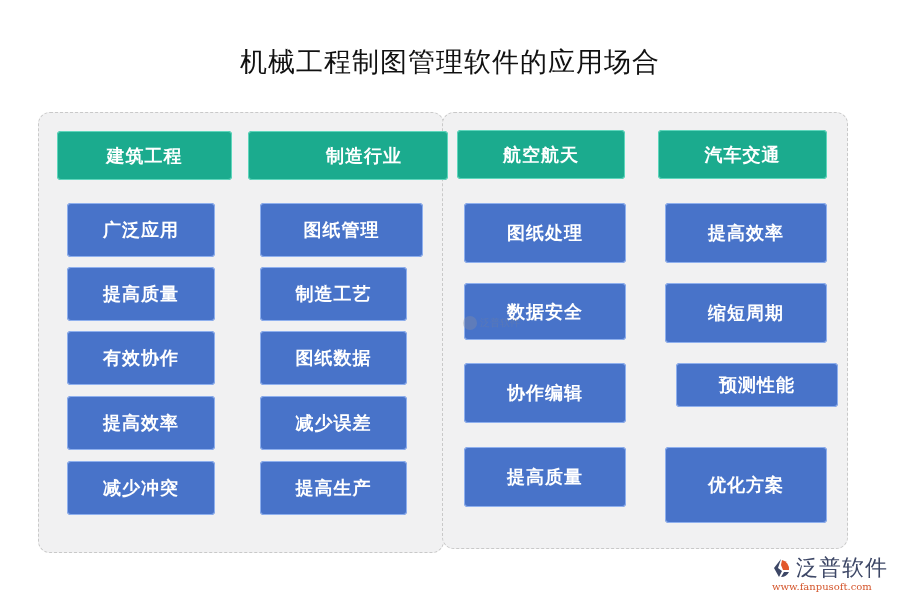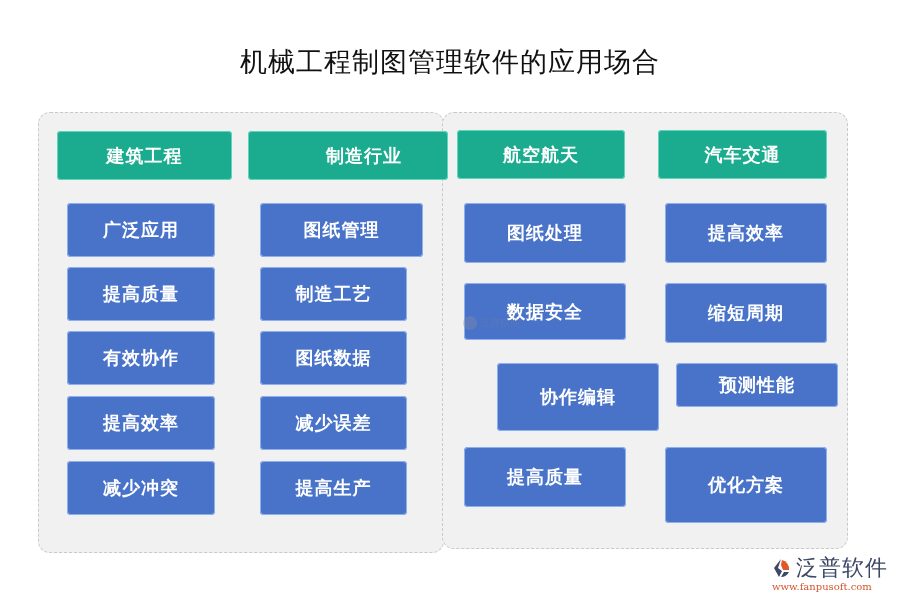--- a/index.html
+++ b/index.html
@@ -69,21 +69,21 @@
 <div class="header-box" style="left:248px;top:131px;width:168px;height:49px;padding-left:32px;">制造行业</div>
 <div class="item-box" style="left:260px;top:203px;width:163px;height:54px;">图纸管理</div>
 <div class="item-box" style="left:260px;top:267px;width:147px;height:54px;">制造工艺</div>
 <div class="item-box" style="left:260px;top:331px;width:147px;height:54px;">图纸数据</div>
 <div class="item-box" style="left:260px;top:396px;width:147px;height:54px;">减少误差</div>
 <div class="item-box" style="left:260px;top:461px;width:147px;height:54px;text-align:right;">提高生产</div>
 
 <div class="header-box" style="left:457px;top:130px;width:168px;height:49px;">航空航天</div>
 <div class="item-box" style="left:464px;top:203px;width:162px;height:60px;">图纸处理</div>
 <div class="item-box" style="left:464px;top:283px;width:162px;height:57px;">数据安全</div>
-<div class="item-box" style="left:464px;top:363px;width:162px;height:68px;margin-left:33px;">协作编辑</div>
+<div class="item-box" style="left:464px;top:363px;width:162px;height:60px;">协作编辑</div>
 <div class="item-box" style="left:464px;top:447px;width:162px;height:60px;">提高质量</div>
 
 <div class="header-box" style="left:658px;top:130px;width:169px;height:49px;">汽车交通</div>
 <div class="item-box" style="left:665px;top:203px;width:162px;height:60px;">提高效率</div>
 <div class="item-box" style="left:665px;top:283px;width:162px;height:60px;">缩短周期</div>
 <div class="item-box" style="left:665px;top:363px;width:162px;height:44px;margin-left:11px;">预测性能</div>
 <div class="item-box" style="left:665px;top:447px;width:162px;height:76px;">优化方案</div>
 
 <div class="watermark-center">
   <span class="wm-logo"></span>

